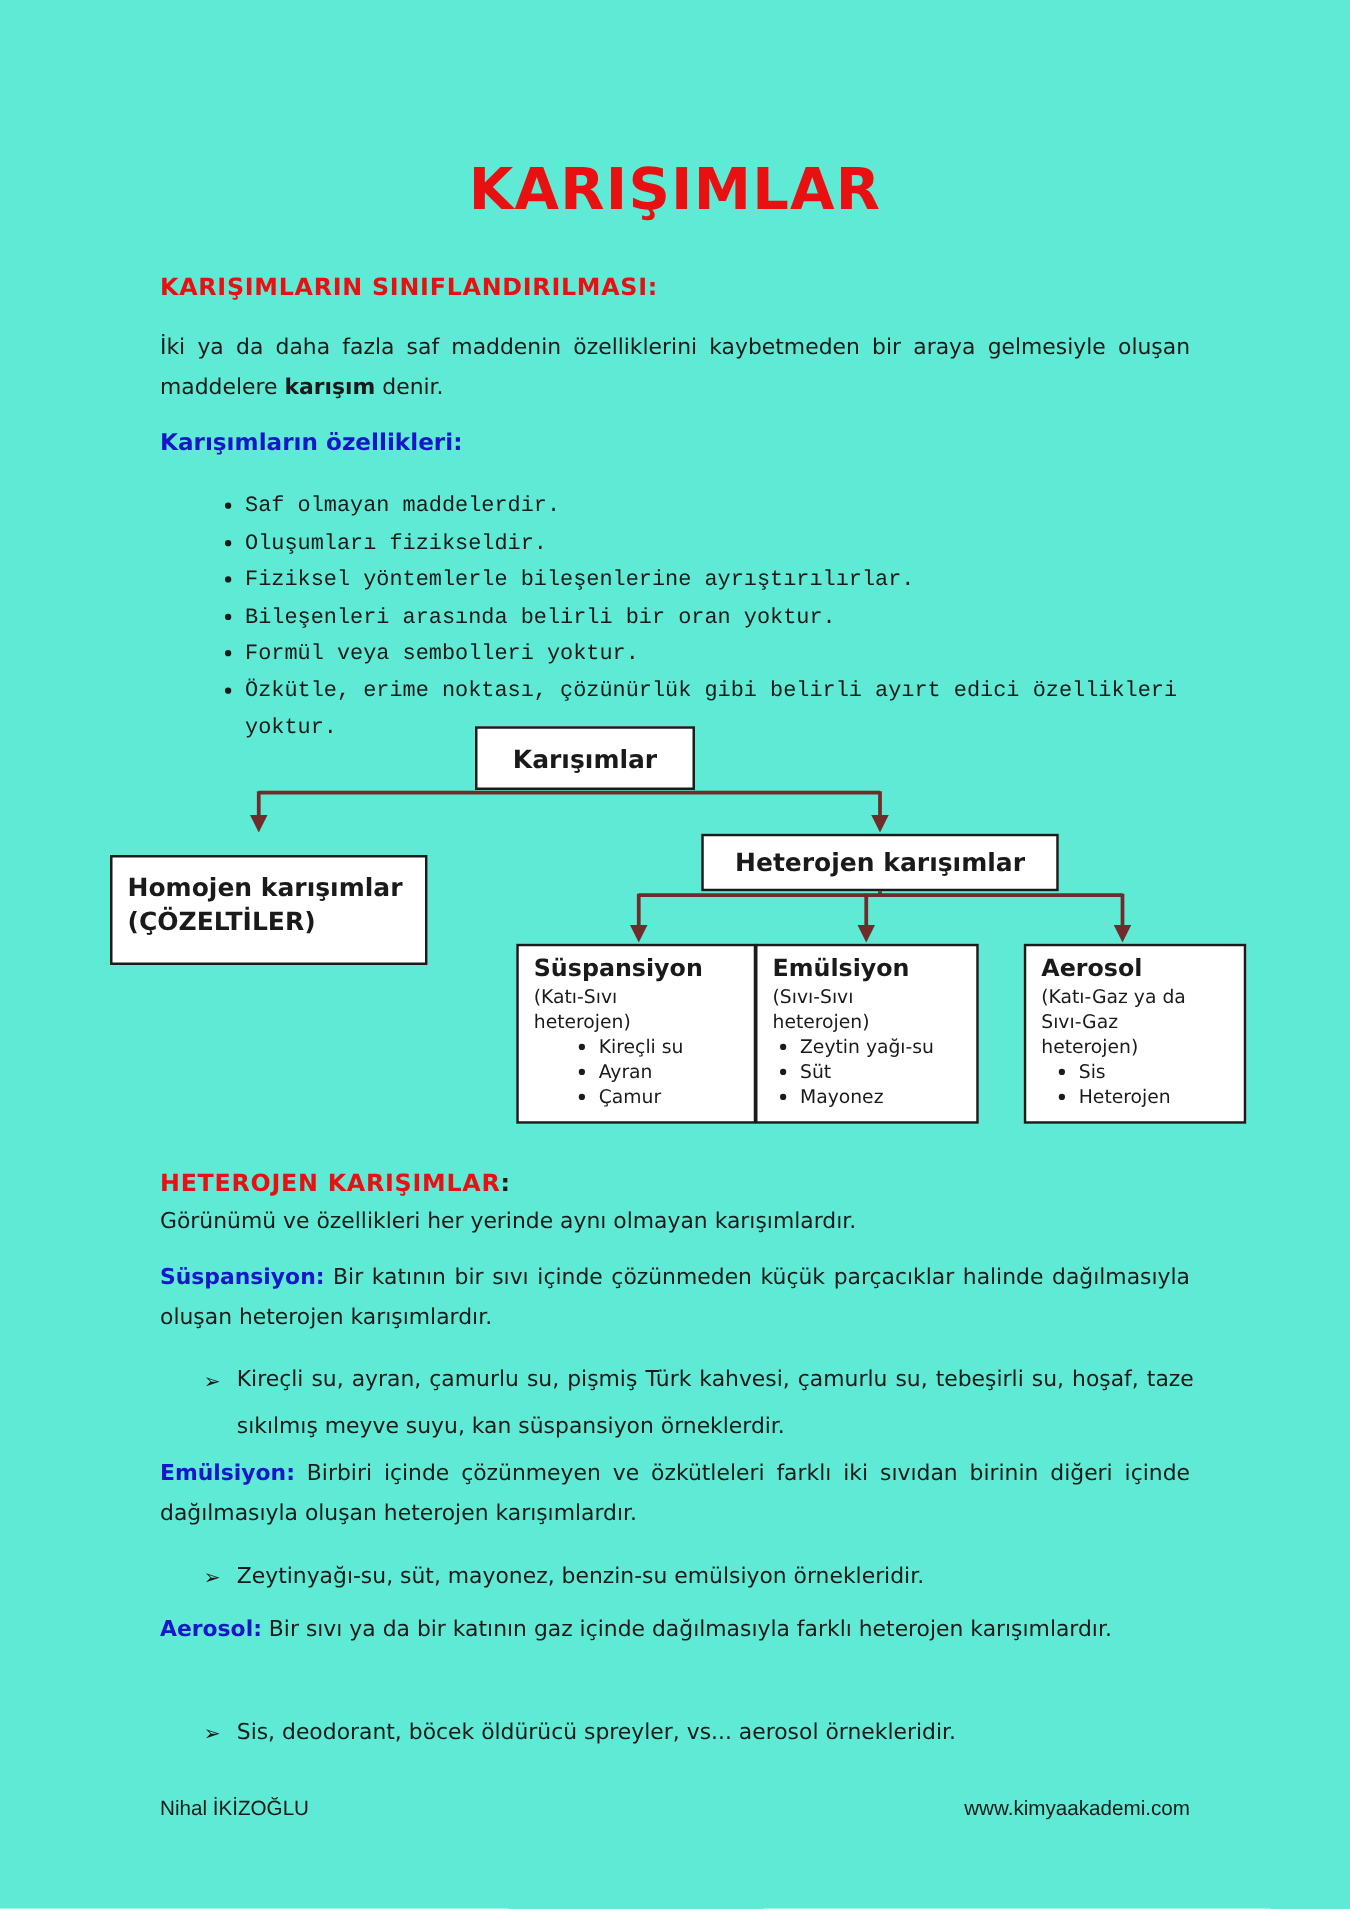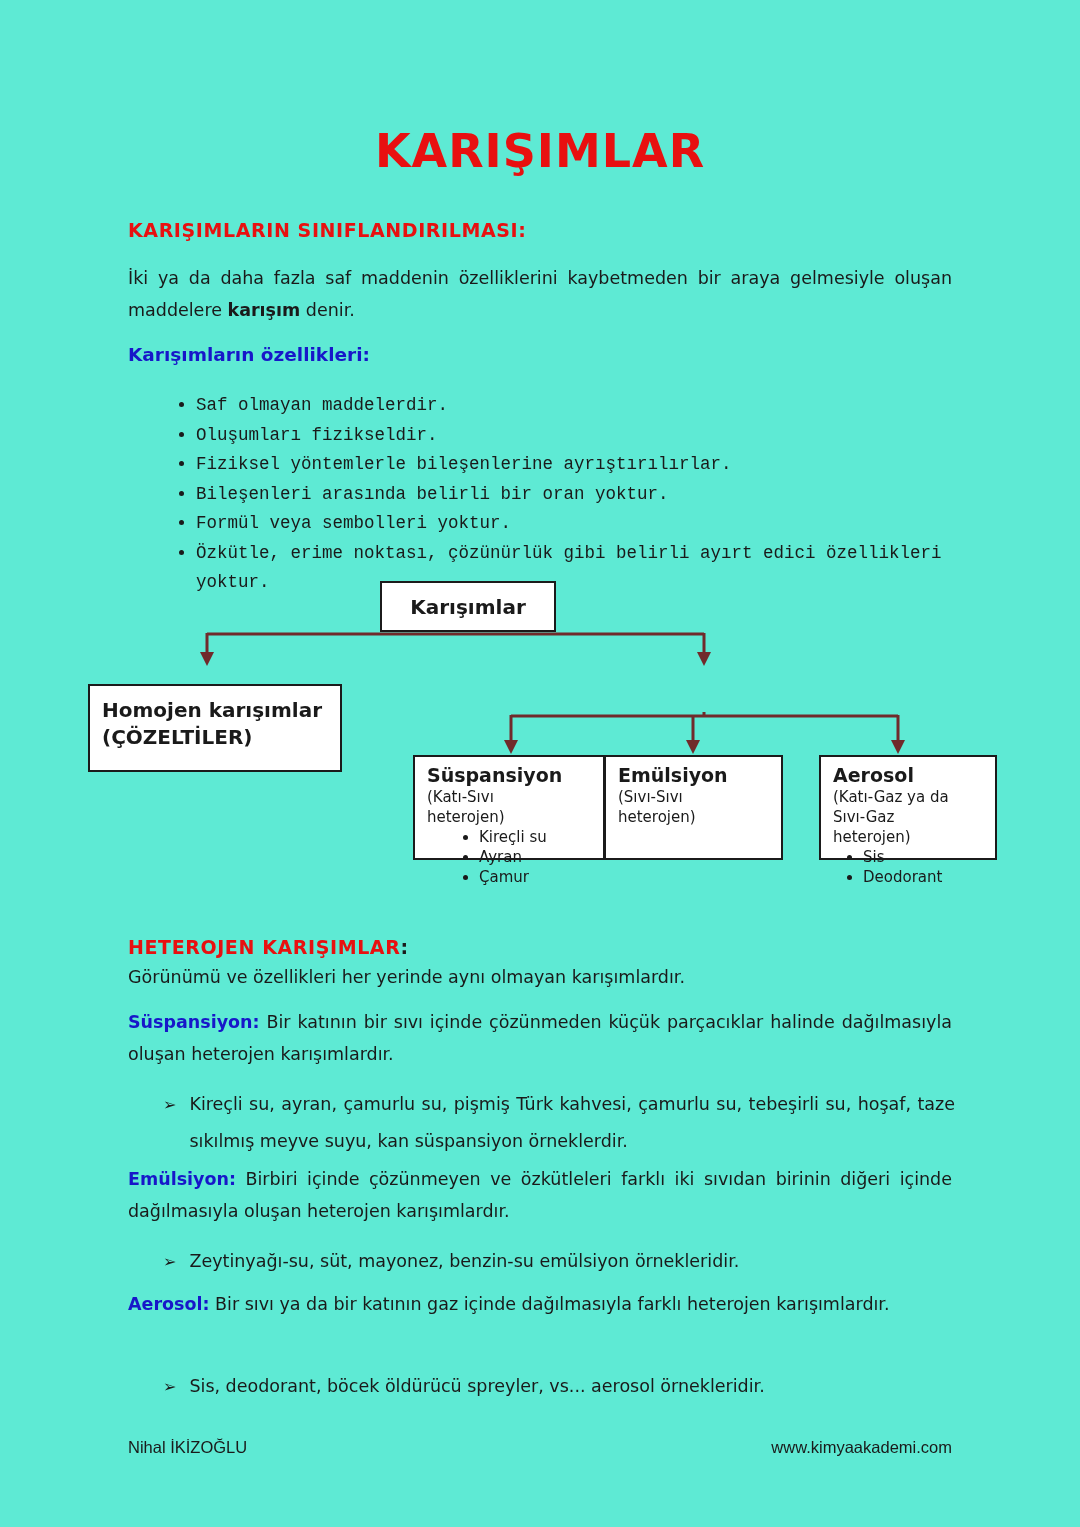--- a/index.html
+++ b/index.html
@@ -70,21 +70,21 @@
     left:88px;top:684px;width:254px;height:88px;
     padding:11px 6px 0 12px;
     font-size:20px;font-weight:700;line-height:27px;
   }
   .heterojen-box{
     left:561px;top:667px;width:286px;height:46px;
     display:flex;align-items:center;justify-content:center;
     font-size:20px;font-weight:700;
   }
   .leaf{
-    top:755px;height:105px;
+    top:755px;height:144px;
     padding:6px 6px 0 12px;
     font-size:15px;line-height:20px;
   }
   .leaf .leaf-title{font-size:19px;font-weight:700;line-height:24px;}
   .leaf ul{list-style:disc;margin-top:0;}
   .leaf ul.indent-lg{padding-left:52px;}
   .leaf ul.indent-sm{padding-left:22px;}
   .leaf ul.indent-md{padding-left:30px;}
   .leaf-suspansiyon{left:413px;width:192px;}
   .leaf-emulsiyon{left:604px;width:179px;}
@@ -155,46 +155,52 @@
     </g>
   </svg>
 
   <div class="dbox root-box">Karışımlar</div>
 
   <div class="dbox homojen-box">
     <div>Homojen karışımlar</div>
     <div>(ÇÖZELTİLER)</div>
   </div>
 
+  <div class="dbox heterojen-box">Heterojen karışımlar</div>
 
   <div class="dbox leaf leaf-suspansiyon">
     <div class="leaf-title">Süspansiyon</div>
     <div class="sub">(Katı-Sıvı</div>
     <div class="sub">heterojen)</div>
     <ul class="indent-lg">
         <li>Kireçli su</li>
         <li>Ayran</li>
         <li>Çamur</li>
       </ul>
   </div>
 
   <div class="dbox leaf leaf-emulsiyon">
     <div class="leaf-title">Emülsiyon</div>
     <div class="sub">(Sıvı-Sıvı</div>
     <div class="sub">heterojen)</div>
+    <ul class="indent-sm">
+        <li>Zeytin yağı-su</li>
+        <li>Süt</li>
+        <li>Mayonez</li>
+      </ul>
   </div>
 
   <div class="dbox leaf leaf-aerosol">
     <div class="leaf-title">Aerosol</div>
     <div class="sub">(Katı-Gaz ya da</div>
     <div class="sub">Sıvı-Gaz</div>
     <div class="sub">heterojen)</div>
     <ul class="indent-md">
         <li>Sis</li>
-        <li>Deodorant</li>
+        <li>Heterojen</li>
       </ul>
   </div>
 
   <div class="abs red-h" style="top:936px">
     <span>HETEROJEN KARIŞIMLAR</span><span class="colon-dark">:</span>
   </div>
 
   <p class="abs para" style="top:961px">Görünümü ve özellikleri her yerinde aynı olmayan karışımlardır.</p>
 
   <p class="abs para" style="top:1006px">

